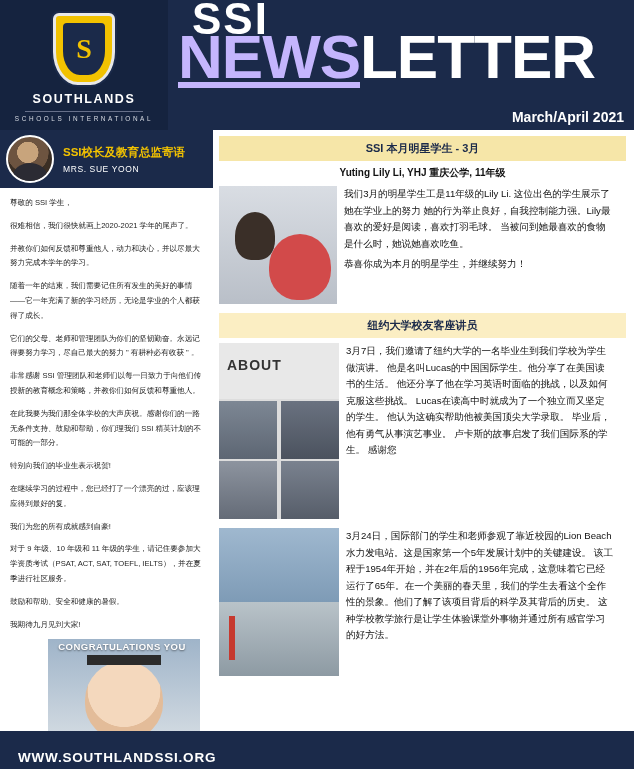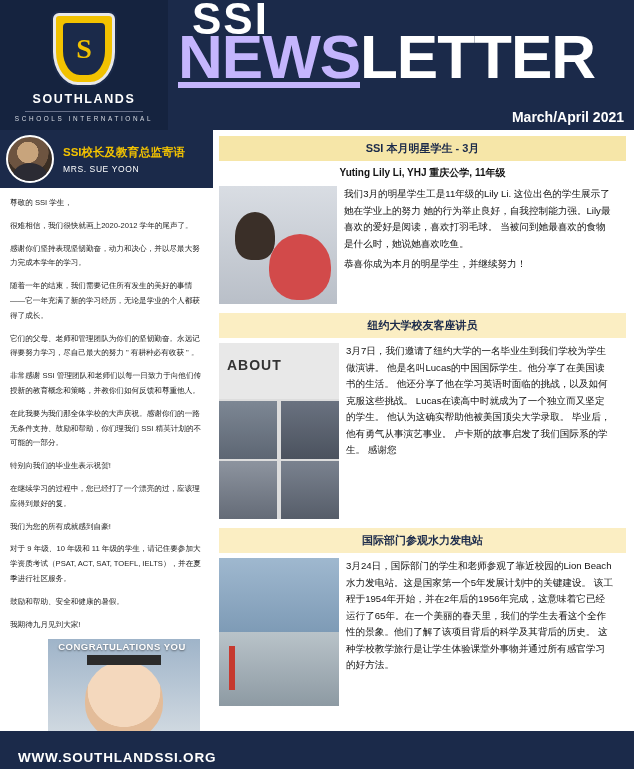--- a/index.html
+++ b/index.html
@@ -336,22 +336,22 @@
     <div class="left-col">
       <div class="principal">
         <div class="avatar"></div>
         <div class="principal-text">
           <div class="principal-title">SSI校长及教育总监寄语</div>
           <div class="principal-sub">MRS. SUE YOON</div>
         </div>
       </div>
       <div class="letter">
         <p>尊敬的 SSI 学生，</p>
-        <p>很难相信，我们很快就画上2020-2012 学年的尾声了。</p>
-        <p>感谢你们坚持表现坚韧勤奋，动力和决心，并以尽最大努力完成本学年的学习。</p>
+        <p>很难相信，我们很快就画上2020-2021 学年的尾声了。</p>
+        <p>并教你们如何反馈和尊重他人，动力和决心，并以尽最大努力完成本学年的学习。</p>
         <p>随着一年的结束，我们需要记住所有发生的美好的事情——它一年充满了新的学习经历，无论是学业的个人都获得了成长。</p>
         <p>它们的父母、老师和管理团队为你们的坚韧勤奋。永远记得要努力学习，尽自己最大的努力 " 有耕种必有收获 " 。</p>
         <p>非常感谢 SSI 管理团队和老师们以每一日致力于向他们传授新的教育概念和策略，并教你们如何反馈和尊重他人。</p>
         <p>在此我要为我们那全体学校的大声庆祝。感谢你们的一路无条件支持、鼓励和帮助，你们理我们 SSI 精英计划的不可能的一部分。</p>
         <p>特别向我们的毕业生表示祝贺!</p>
         <p>在继续学习的过程中，您已经打了一个漂亮的过，应该理应得到最好的复。</p>
         <p>我们为您的所有成就感到自豪!</p>
         <p>对于 9 年级、10 年级和 11 年级的学生，请记住要参加大学资质考试（PSAT, ACT, SAT, TOEFL, IELTS），并在夏季进行社区服务。</p>
         <p>鼓励和帮助、安全和健康的暑假。</p>
         <p>我期待九月见到大家!</p>
@@ -379,21 +379,20 @@
       <div class="sec-title dark">纽约大学校友客座讲员</div>
       <div class="article">
         <div class="photo p2">
           <div class="about">ABOUT</div>
         </div>
         <div class="txt">
           <p>3月7日，我们邀请了纽约大学的一名毕业生到我们学校为学生做演讲。 他是名叫Lucas的中国国际学生。他分享了在美国读书的生活。 他还分享了他在学习英语时面临的挑战，以及如何克服这些挑战。 Lucas在读高中时就成为了一个独立而又坚定的学生。 他认为这确实帮助他被美国顶尖大学录取。 毕业后，他有勇气从事演艺事业。 卢卡斯的故事启发了我们国际系的学生。 感谢您</p>
         </div>
       </div>
 
-      <div class="sec-title dark">国际部门参观水力发电站</div>
       <div class="article">
         <div class="photo p3"></div>
         <div class="txt">
           <p>3月24日，国际部门的学生和老师参观了靠近校园的Lion Beach水力发电站。这是国家第一个5年发展计划中的关键建设。 该工程于1954年开始，并在2年后的1956年完成，这意味着它已经运行了65年。在一个美丽的春天里，我们的学生去看这个全作性的景象。他们了解了该项目背后的科学及其背后的历史。 这种学校教学旅行是让学生体验课堂外事物并通过所有感官学习的好方法。</p>
         </div>
       </div>
 
     </div>
   </div>
 

